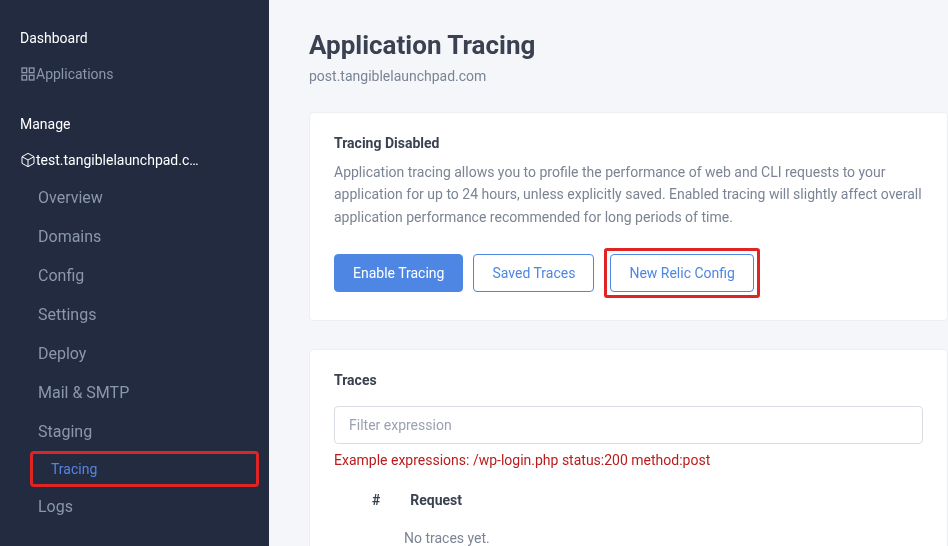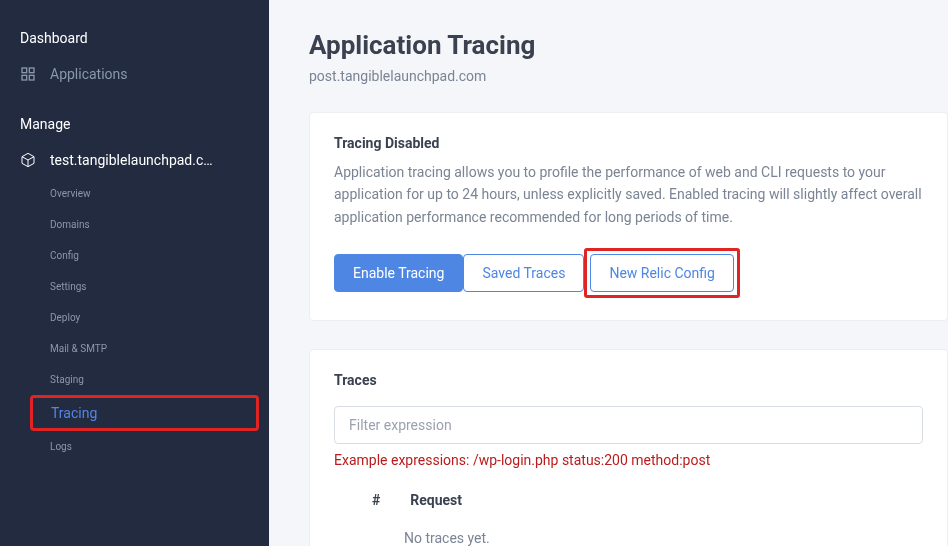--- a/index.html
+++ b/index.html
@@ -26,21 +26,20 @@
     }
     .sidebar-item {
       display: flex;
       align-items: center;
       padding: 10px 20px;
       font-size: 14px;
       cursor: pointer;
       color: #8b97ad;
     }
     .sidebar-item.with-icon {
-      gap: 14px;
     }
     .sidebar-item .icon {
       width: 16px;
       height: 16px;
       display: flex;
       align-items: center;
       justify-content: center;
       flex-shrink: 0;
     }
     .sidebar-item .icon svg {
@@ -49,22 +48,22 @@
       stroke: #8b97ad;
       fill: none;
     }
     .sidebar-item.site-item {
       color: #ffffff;
     }
     .sidebar-item.site-item .icon svg {
       stroke: #ffffff;
     }
     .sidebar-subitem {
-      padding: 10px 20px 10px 50px;
-      font-size: 10px;
+      padding: 10px 20px 10px 38px;
+      font-size: 16px;
       cursor: pointer;
       color: #8b97ad;
     }
     .highlight-box-red {
       border: 3px solid #e02424;
       border-radius: 4px;
       margin: 0 10px 0 30px;
       padding: 7px 18px 7px 18px;
       font-size: 14px;
       cursor: pointer;
@@ -99,21 +98,21 @@
       margin-bottom: 10px;
     }
     .card-desc {
       font-size: 14px;
       color: #7b8494;
       line-height: 1.6;
       margin-bottom: 20px;
     }
     .btn-row {
       display: flex;
-      gap: 0;
+      gap: 10px;
       align-items: center;
     }
     .btn {
       padding: 10px 18px;
       font-size: 14px;
       border-radius: 4px;
       cursor: pointer;
       border: 1px solid transparent;
       font-family: inherit;
     }

